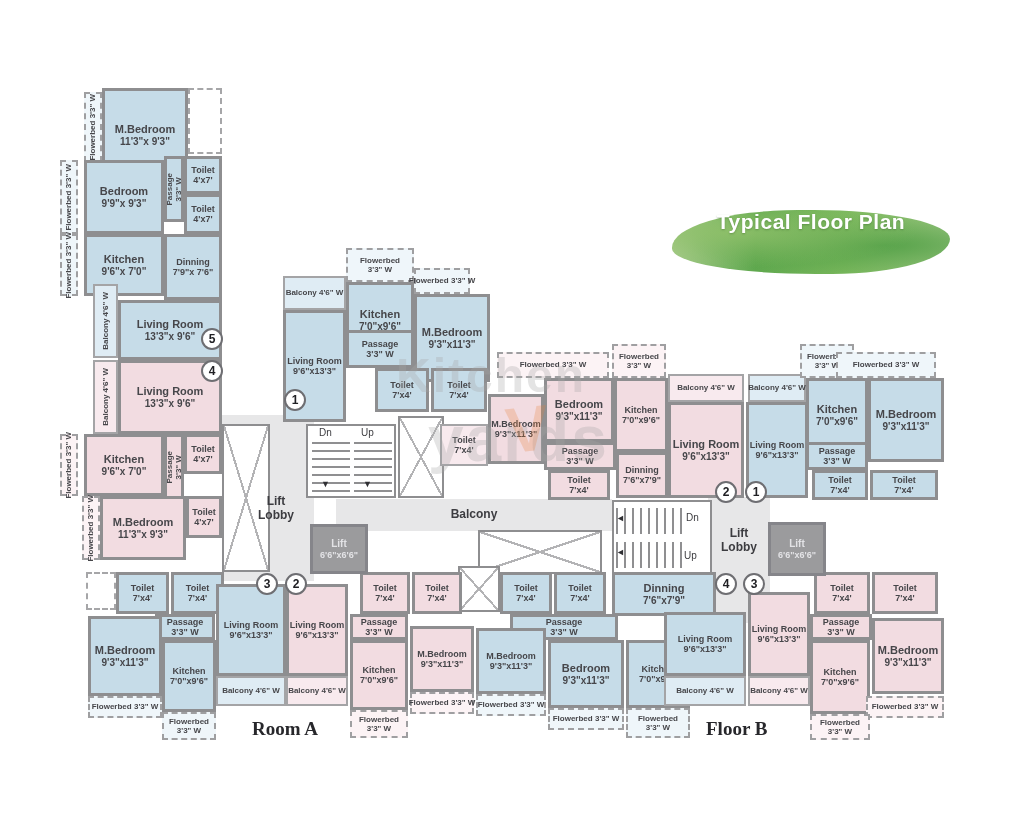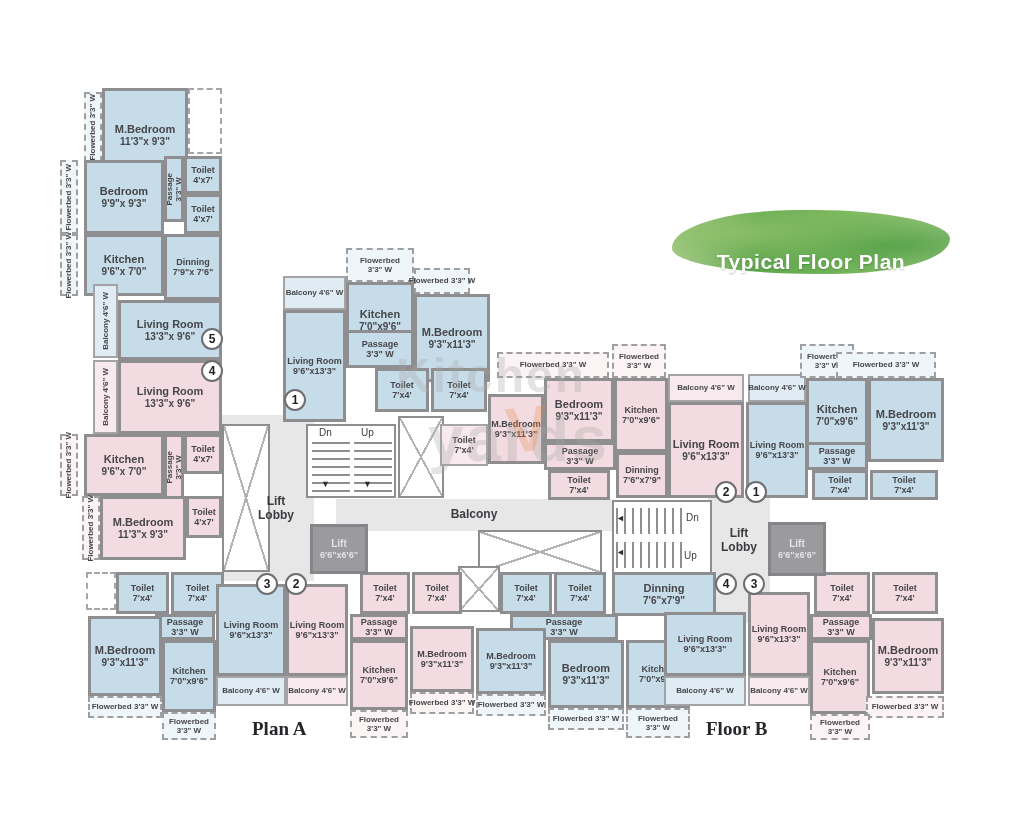--- a/index.html
+++ b/index.html
@@ -37,21 +37,21 @@
   .flight-v{position:absolute;background:repeating-linear-gradient(to bottom,#8f8f91 0 2px,transparent 2px 8px);}
   .flight-h{position:absolute;background:repeating-linear-gradient(to right,#8f8f91 0 2px,transparent 2px 8px);}
   .stair-label{position:absolute;z-index:4;font-weight:normal;font-size:10px;color:#3c3c40;}
   .arr{position:absolute;z-index:4;font-size:9px;color:#2f2f33;line-height:1;}
   
   .circle{position:absolute;z-index:6;width:22px;height:22px;border-radius:50%;background:#fff;
           border:2px solid #6e6e72;box-sizing:border-box;display:flex;align-items:center;justify-content:center;
           font-weight:bold;font-size:12px;color:#202024;}
   
   .banner{position:absolute;left:672px;top:210px;width:278px;height:64px;z-index:4;
-          display:flex;align-items:flex-end;justify-content:center;
+          display:flex;align-items:flex-start;justify-content:center;
           background:
             radial-gradient(ellipse at 22% 35%,rgba(143,192,106,.9),rgba(143,192,106,0) 60%),
             radial-gradient(ellipse at 75% 55%,rgba(79,158,69,.85),rgba(79,158,69,0) 65%),
             linear-gradient(90deg,#a9cc8d,#5fa84e 30%,#7ab85c 62%,#9cc681);
           border-radius:48% 52% 45% 55% / 62% 48% 58% 42%;}
   .banner-text{color:#ffffff;font-weight:bold;font-size:21px;letter-spacing:.5px;
           text-shadow:0 1px 2px rgba(40,80,30,.35);}
   .winglabel{position:absolute;z-index:4;font-family:"Liberation Serif",serif;font-weight:bold;
           font-size:19px;color:#27272b;}
   
@@ -107,21 +107,21 @@
   <div class="lobby-label" style="left:712px;top:526px;width:54px">
     <span>Lift</span><br>
     <span>Lobby</span>
   </div>
   <div class="corridor-label" style="left:336px;top:507px;width:276px">Balcony</div>
 
   <div class="banner">
     <span class="banner-text">Typical Floor Plan</span>
   </div>
 
-  <div class="winglabel" style="left:252px;top:718px">Plan A</div>
+  <div class="winglabel" style="left:252px;top:718px">Room A</div>
   <div class="winglabel" style="left:706px;top:718px">Floor B</div>
 
   <span class="wm" style="left:396px;top:348px;font-size:48px">Kitchen</span>
   <span class="wm" style="left:428px;top:402px;font-size:64px">yards</span>
   <span class="wm wm-v" style="left:506px;top:392px;font-size:64px">V</span>
 
 <div class="room c-fb v fs8" style="left: 84px; top: 92px; width: 18px; height: 70px;">
       <div class="lbl">
         <span class="nm">Flowerbed 3'3" W</span>
       </div>

